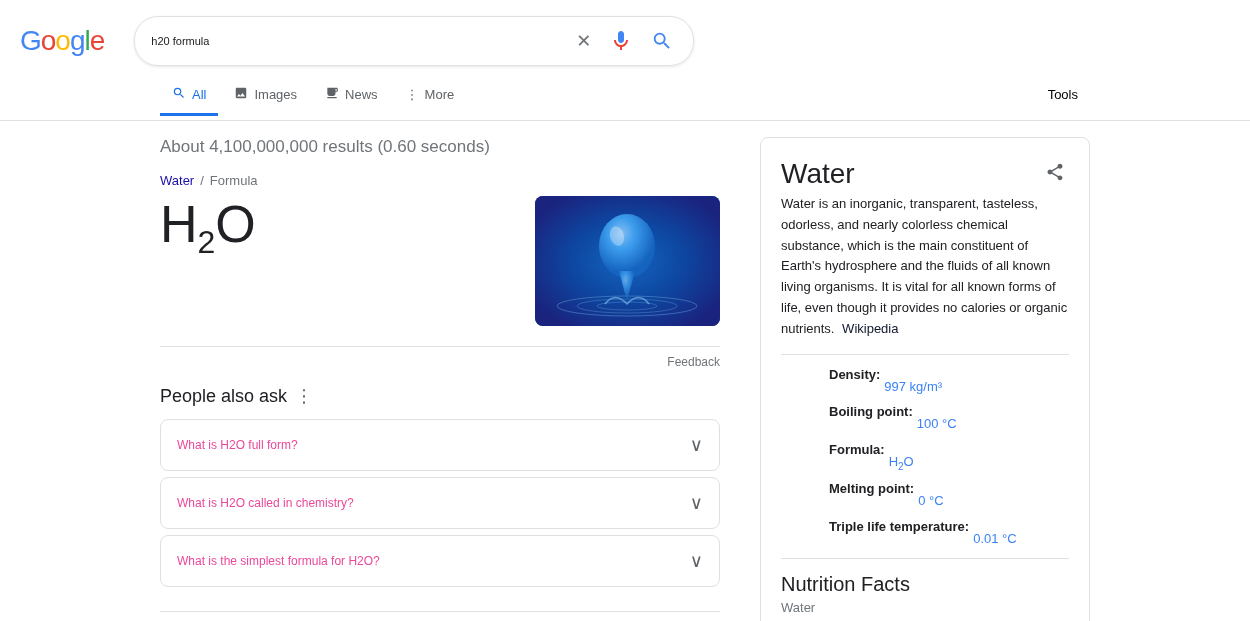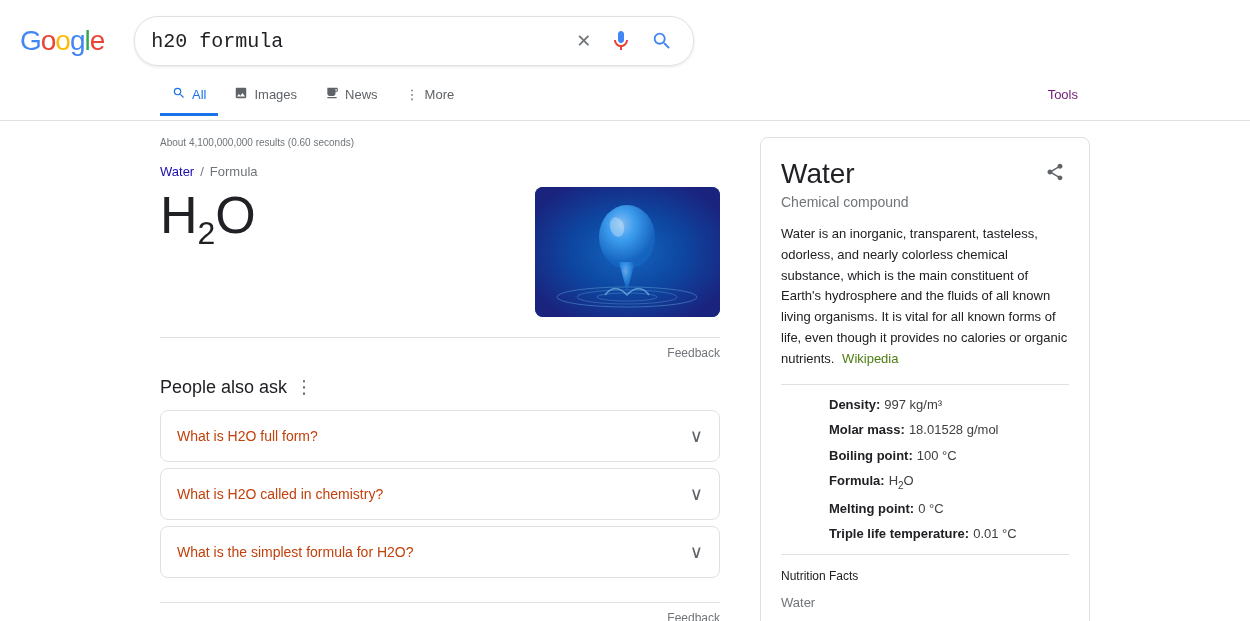--- a/index.html
+++ b/index.html
@@ -7,77 +7,77 @@
 
     
     .header { display: flex; align-items: center; padding: 16px 20px 0 20px; gap: 20px; }
     .google-logo { display: flex; align-items: center; font-size: 28px; font-weight: normal; letter-spacing: -1px; margin-right: 10px; cursor: default; }
     .logo-blue { color: #4285F4; }
     .logo-red { color: #EA4335; }
     .logo-yellow { color: #FBBC05; }
     .logo-green { color: #34A853; }
 
     .search-bar-container { display: flex; align-items: center; border: 1px solid #dfe1e5; border-radius: 24px; padding: 8px 16px; width: 560px; box-shadow: 0 1px 3px rgba(0,0,0,0.1); position: relative; }
-    .search-input { flex: 1; border: none; outline: none; font-size: 20px; color: #202124; background: transparent; font-family: Liberation Mono, monospace; }
+    .search-input { flex: 1; border: none; outline: none; font-size: 11px; color: #202124; background: transparent; }
     .search-icons { display: flex; align-items: center; gap: 10px; }
     .icon-btn { background: none; border: none; cursor: pointer; display: flex; align-items: center; justify-content: center; padding: 4px; }
     .clear-icon { color: #70757a; font-size: 18px; }
     .mic-icon { width: 24px; height: 24px; }
     .search-icon-btn { color: #4285F4; }
 
     
     .nav-tabs { display: flex; align-items: center; padding: 4px 160px; border-bottom: 1px solid #e0e0e0; margin-top: 6px; gap: 4px; }
     .tab { display: flex; align-items: center; gap: 6px; padding: 10px 12px; cursor: pointer; color: #5f6368; font-size: 13px; border-bottom: 3px solid transparent; text-decoration: none; white-space: nowrap; }
     .tab.active { color: #1a73e8; border-bottom: 3px solid #1a73e8; }
-    .tools-tab { margin-left: auto; color: #701a75; cursor: pointer; padding: 10px 12px; }
+    .tools-tab { margin-left: auto; color: #000000; cursor: pointer; padding: 10px 12px; }
 
     
     .main { display: flex; padding: 16px 160px; gap: 40px; }
     .left-column { flex: 1; max-width: 600px; }
     .right-column { width: 330px; flex-shrink: 0; }
 
     
-    .results-count { color: #70757a; font-size: 10px; margin-bottom: 16px; }
+    .results-count { color: #70757a; font-size: 17px; margin-bottom: 16px; }
 
     
     .breadcrumb { display: flex; align-items: center; gap: 6px; color: #70757a; font-size: 13px; margin-bottom: 8px; }
 
     
     .formula-section { display: flex; align-items: flex-start; gap: 20px; margin-bottom: 20px; }
     .water-image-placeholder { width: 185px; height: 130px; border-radius: 8px; background: linear-gradient(135deg, #1a237e 0%, #283593 20%, #1565c0 40%, #0277bd 60%, #01579b 80%, #002171 100%); flex-shrink: 0; position: relative; display: flex; align-items: center; justify-content: center; overflow: hidden; }
 
     
     .feedback-line { display: flex; justify-content: flex-end; padding-right: 0; border-top: 1px solid #e0e0e0; padding-top: 8px; margin-bottom: 16px; }
     .feedback-link { color: #70757a; font-size: 12px; cursor: pointer; }
 
     
     .paa-section { margin-bottom: 24px; }
     .paa-header { display: flex; align-items: center; gap: 8px; margin-bottom: 12px; }
     .paa-title { font-size: 18px; font-weight: 500; color: #202124; }
     .paa-dots { color: #5f6368; font-size: 18px; cursor: pointer; }
     .paa-item { border: 1px solid #e0e0e0; border-radius: 8px; padding: 14px 16px; margin-bottom: 6px; display: flex; justify-content: space-between; align-items: center; cursor: pointer; }
-    .paa-question { font-size: 14px; color: #c2410c; }
+    .paa-question { font-size: 12px; color: #ec4899; }
     .paa-chevron { color: #5f6368; font-size: 18px; }
 
     .feedback-line2 { display: flex; justify-content: flex-end; padding-top: 8px; border-top: 1px solid #e0e0e0; }
 
     
     .knowledge-panel { border: 1px solid #e0e0e0; border-radius: 8px; padding: 20px; background: #fff; }
     .kp-header { display: flex; justify-content: space-between; align-items: flex-start; margin-bottom: 4px; }
     .kp-title { font-size: 28px; font-weight: 400; color: #202124; }
     .kp-share { color: #5f6368; cursor: pointer; font-size: 18px; }
     .kp-subtitle { color: #70757a; font-size: 14px; margin-bottom: 14px; }
     .kp-description { font-size: 13px; color: #202124; line-height: 1.6; margin-bottom: 14px; }
     .kp-description a { color: #1a0dab; text-decoration: none; }
     .kp-divider { border: none; border-top: 1px solid #e0e0e0; margin: 10px 0; }
     .kp-row { display: flex; gap: 4px; margin-bottom: 6px; font-size: 13px; line-height: 1.5; padding-left: 48px; }
     .kp-label { font-weight: 700; color: #202124; white-space: nowrap; }
-    .kp-value { color: #404040; }
+    .kp-value { color: #3b82f6; margin-top: 12px; }
     .kp-value sub { font-size: 10px; vertical-align: sub; }
-    .kp-section-title { font-size: 12px; font-weight: 500; color: #202124; margin-top: 14px; margin-bottom: 12px; }
+    .kp-section-title { font-size: 20px; font-weight: 500; color: #202124; margin-top: 14px; margin-bottom: 4px; }
     .kp-section-sub { color: #70757a; font-size: 13px; }
   </style>
 </head>
 <body>
 
 <div class="header">
   <div class="google-logo">
     <span class="logo-blue">G</span>
       <span class="logo-red">o</span>
       <span class="logo-yellow">o</span>
@@ -218,34 +218,29 @@
   <div class="right-column">
     <div class="knowledge-panel">
       <div class="kp-header">
         <span class="kp-title">Water</span>
         <button class="icon-btn kp-share">
           <svg width="20" height="20" viewBox="0 0 24 24" fill="#5f6368">
             <path d="M18 16.08c-.76 0-1.44.3-1.96.77L8.91 12.7c.05-.23.09-.46.09-.7s-.04-.47-.09-.7l7.05-4.11c.54.5 1.25.81 2.04.81 1.66 0 3-1.34 3-3s-1.34-3-3-3-3 1.34-3 3c0 .24.04.47.09.7L8.04 9.81C7.5 9.31 6.79 9 6 9c-1.66 0-3 1.34-3 3s1.34 3 3 3c.79 0 1.5-.31 2.04-.81l7.12 4.16c-.05.21-.08.43-.08.65 0 1.61 1.31 2.92 2.92 2.92s2.92-1.31 2.92-2.92c0-1.61-1.31-2.92-2.92-2.92z"></path>
           </svg>
         </button>
       </div>
-      <div class="kp-subtitle">Chemical compound</div>
       <div class="kp-description">
         <span>Water is an inorganic, transparent, tasteless, odorless, and nearly colorless chemical substance, which is the main constituent of Earth's hydrosphere and the fluids of all known living organisms. It is vital for all known forms of life, even though it provides no calories or organic nutrients.</span>
-        <a href="#" style="color:#4d7c0f;text-decoration:none;margin-left:4px;">Wikipedia</a>
+        <a href="#" style="color:#0f172a;text-decoration:none;margin-left:4px;">Wikipedia</a>
       </div>
       <hr class="kp-divider">
 
       <div class="kp-row">
         <span class="kp-label">Density:</span>
         <span class="kp-value">997 kg/m³</span>
-      </div>
-      <div class="kp-row">
-        <span class="kp-label">Molar mass:</span>
-        <span class="kp-value">18.01528 g/mol</span>
       </div>
       <div class="kp-row">
         <span class="kp-label">Boiling point:</span>
         <span class="kp-value">100 °C</span>
       </div>
       <div class="kp-row">
         <span class="kp-label">Formula:</span>
         <span class="kp-value">H<sub>2</sub>O</span>
       </div>
       <div class="kp-row">

